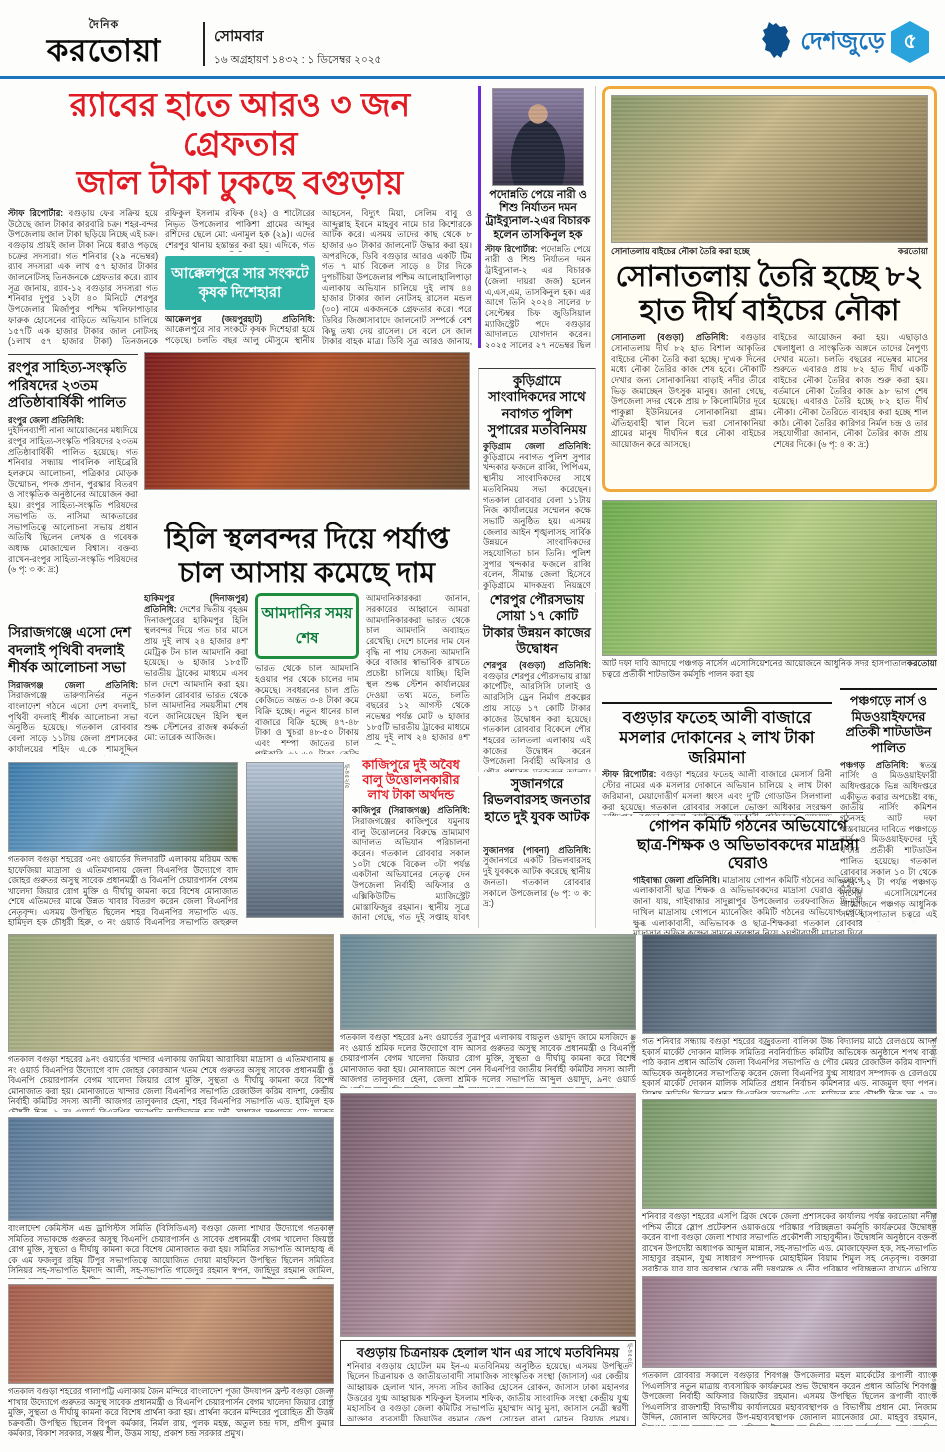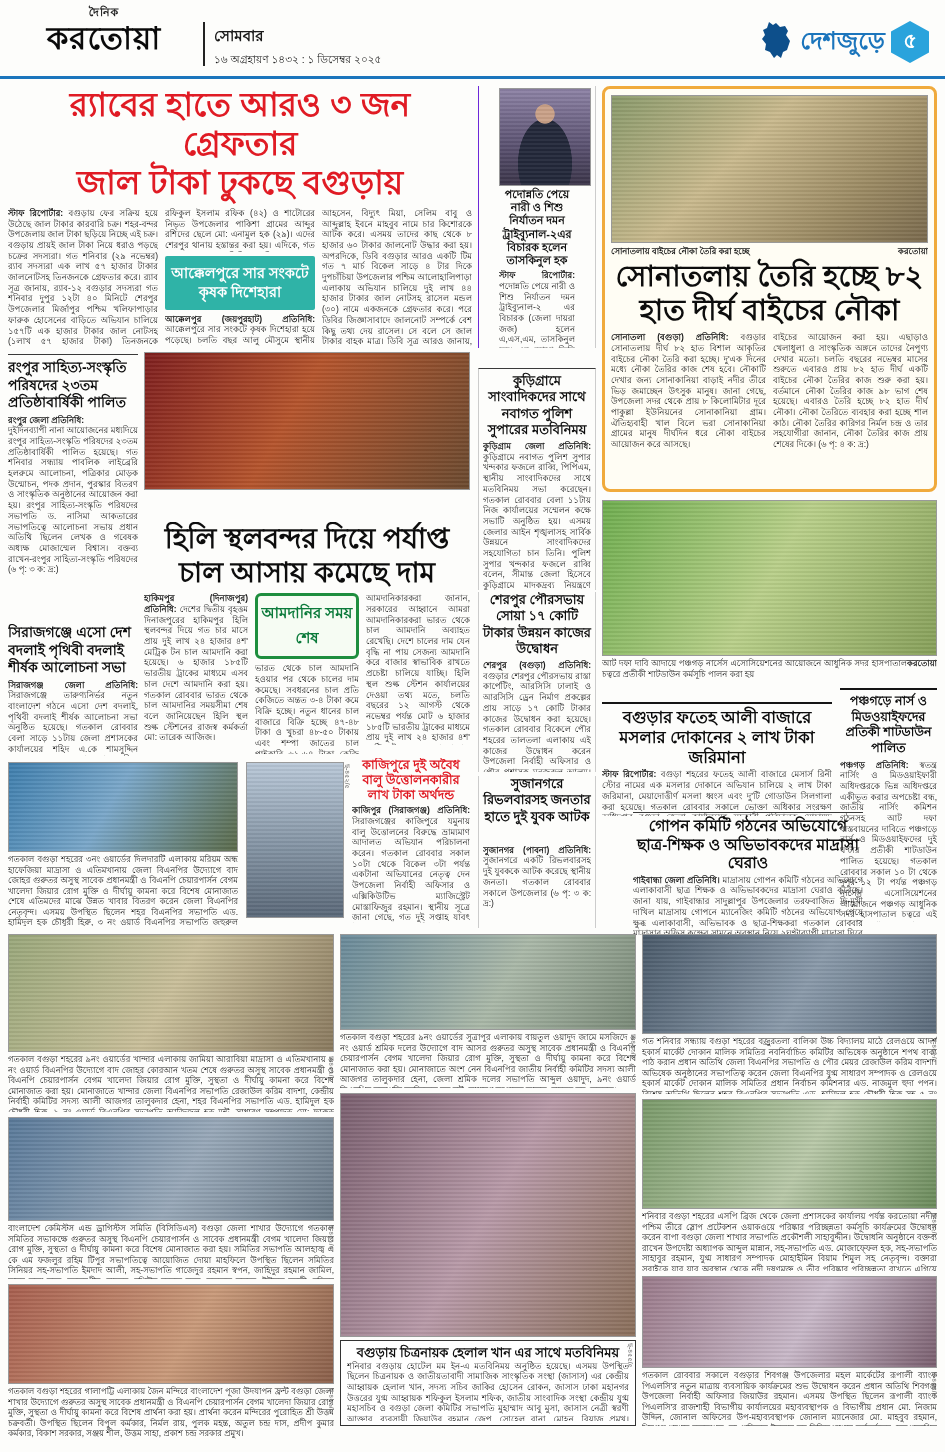--- a/index.html
+++ b/index.html
@@ -57,21 +57,21 @@
   .ph-r1{background:linear-gradient(120deg,#4a5a6a,#8a9aaa 55%,#5a6a7a);}
   .ph-r2{background:linear-gradient(120deg,#7a9a6a,#b8c8a8 55%,#6a8a5a);}
   .ph-r3{background:linear-gradient(120deg,#9a7a8a,#c8b8c8 55%,#7a5f6f);}
   .pcode{position:absolute;right:-1px;top:2px;writing-mode:vertical-rl;font-size:6.5px;color:#444;}
 </style>
 </head>
 <body>
 
 <div id="page">
 
-  <div class="abs" style="left:14px;top:4px;width:180px;text-align:center;">
+  <div class="abs" style="left:14px;top:16px;width:180px;text-align:center;">
     <div class="masthead-small">দৈনিক</div>
     <div class="masthead">করতোয়া</div>
   </div>
   <div class="abs hdr-div" style="left:203px;top:22px;height:44px;"></div>
   <div class="abs" style="left:214px;top:24px;">
     <div class="hdr-day">সোমবার</div>
     <div class="hdr-date">১৬ অগ্রহায়ণ ১৪৩২ : ১ ডিসেম্বর ২০২৫</div>
   </div>
   <div class="abs brand" style="right:16px;top:20px;">
     <span>
@@ -99,21 +99,21 @@
         <div class="teal-box">আক্কেলপুরে সার সংকটে কৃষক দিশেহারা</div>
         <div class="bt" style="max-height:64px;">
           <span class="byline">আক্কেলপুর (জয়পুরহাট) প্রতিনিধি:</span>
           <span>আক্কেলপুরে সার সংকটে কৃষক দিশেহারা হয়ে পড়েছে। চলতি বছর আলু মৌসুমে স্থানীয় বাজারে ইউরিয়া, টিএসপি মজুদ থাকলেও ডিএপি (ড্যাপ)-সারের ঘাটতি রয়েছে। পৌর শহরের (৬ পৃ: ৬ ক: দ্র:)</span>
         </div>
       </div>
       <div class="bt" style="height:168px;">আহসেন, বিদ্যুৎ মিয়া, সেলিম বাবু ও আব্দুল্লাহ ইবনে মাহবুব নামে চার কিশোরকে আটক করে। এসময় তাদের কাছ থেকে ৮ হাজার ৬০ টাকার জালনোট উদ্ধার করা হয়। অপরদিকে, ডিবি বগুড়ার আরও একটি টিম গত ৭ মার্চ বিকেল সাড়ে ৪ টার দিকে দুপচাঁচিয়া উপজেলার পশ্চিম আলোহালিপাড়া এলাকায় অভিযান চালিয়ে দুই লাখ ৪৪ হাজার টাকার জাল নোটসহ রাসেল মন্ডল (৩০) নামে একজনকে গ্রেফতার করে। পরে ডিবির জিজ্ঞাসাবাদে জালনোট সম্পর্কে বেশ কিছু তথ্য দেয় রাসেল। সে বলে সে জাল টাকার বাহক মাত্র। ডিবি সূত্র আরও জানায়, গ্রেফতার রাসেল আরও স্বীকার করেছে যে, জয়পুরহাটের আক্কেলপুরে এক নারীর কাছ থেকে ২ লাখ ৪৪ হাজার টাকার জালনোট সংগ্রহ করে (৬ পৃ: ৫ ক: দ্র:)</div>
     </div>
   </div>
 
-  <div class="abs" style="left:478px;top:86px;width:118px;height:262px;overflow:hidden;border-left:1px solid #6d28d9;border-right:1px solid #ccc;padding:0 20px;box-sizing:border-box;">
+  <div class="abs" style="left:478px;top:86px;width:118px;height:262px;overflow:hidden;border-left:3px solid #6d28d9;border-right:1px solid #ccc;padding:0 4px;box-sizing:border-box;">
     <div class="photo ph-judge" style="width:92px;height:98px;margin:2px auto;"></div>
     <div class="hl-black" style="font-size:11px;">পদোন্নতি পেয়ে নারী ও শিশু নির্যাতন দমন ট্রাইব্যুনাল-২এর বিচারক হলেন তাসকিনুল হক</div>
     <div class="bt" style="height:112px;margin-top:3px;">
       <span class="byline">স্টাফ রিপোর্টার:</span>
       <span>পদোন্নতি পেয়ে নারী ও শিশু নির্যাতন দমন ট্রাইব্যুনাল-২ এর বিচারক (জেলা দায়রা জজ) হলেন এ,এস,এম, তাসকিনুল হক। এর আগে তিনি ২০২৪ সালের ৮ সেপ্টেম্বর চিফ জুডিসিয়াল ম্যাজিস্ট্রেট পদে বগুড়ার আদালতে যোগদান করেন। ২০২৫ সালের ২৭ নভেম্বর ছিল তার এই আদালতের শেষ কর্মদিবস। পর্যবর্তীতে তিনি পদোন্নতি পেয়ে নারী ও শিশু নির্যাতন দমন ট্রাইব্যুনাল-২ বগুড়ার বিচারক হিসেবে যোগদান করেন। (৬ পৃ: ৭ ক: দ্র:)</span>
     </div>
   </div>
 
   <div class="abs gold-frame" style="left:602px;top:86px;width:335px;height:406px;overflow:hidden;">
     <div class="photo ph-boat" style="width:100%;height:148px;"></div>

